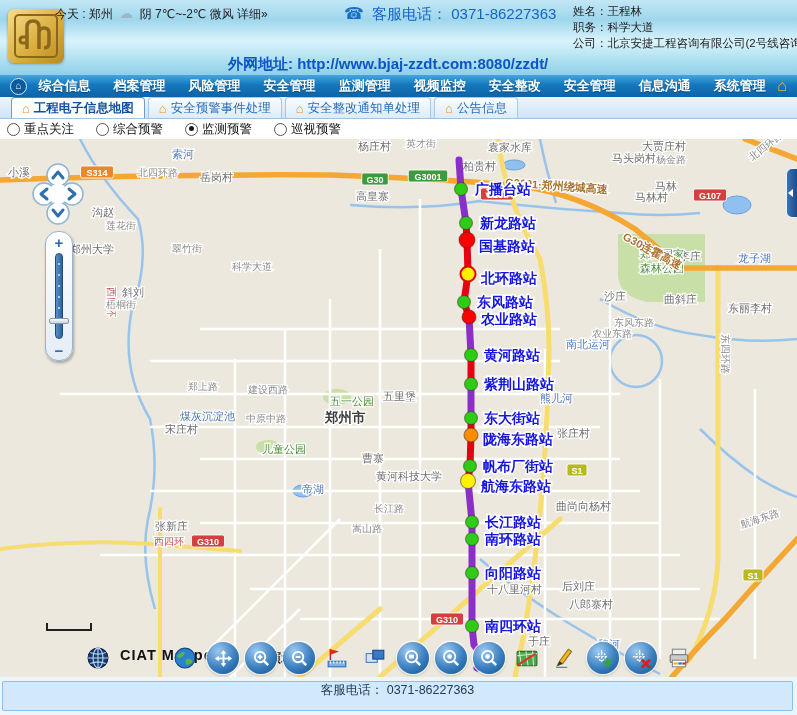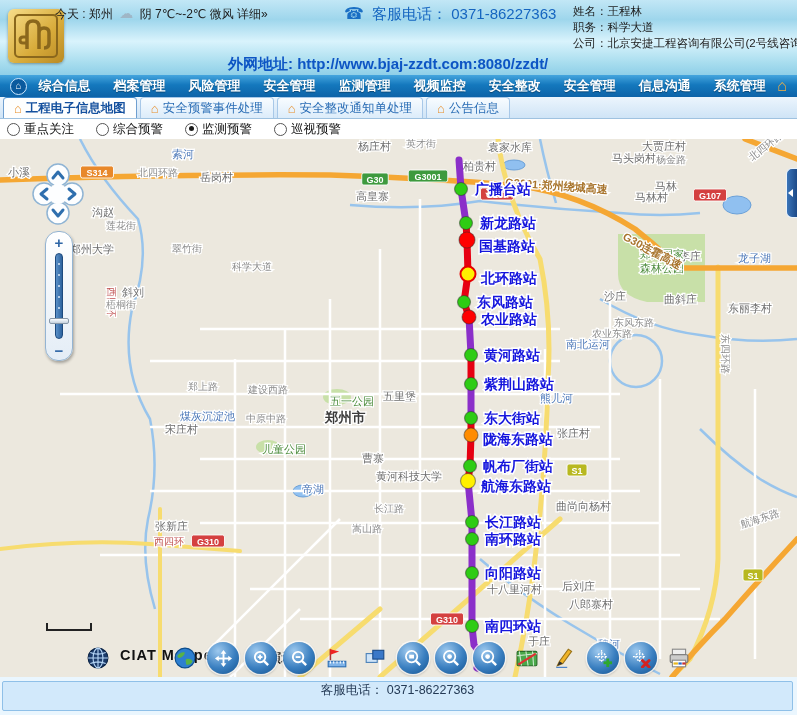--- a/index.html
+++ b/index.html
@@ -31,21 +31,21 @@
   .nav-home{width:15px;height:15px;border-radius:50%;background:#0a5a9e;border:1px solid #cfe8ff;color:#fff;
     font-size:10px;line-height:14px;text-align:center;cursor:pointer}
   .nav-home::before{content:"⌂"}
   #nav-items{flex:1;display:flex;justify-content:space-around}
   .nav-item{color:#fff;font-size:13px;font-weight:bold;cursor:pointer;text-shadow:0 1px 1px rgba(0,0,0,.35);white-space:nowrap}
   .nav-house{color:#f5b041;font-size:16px;cursor:pointer}
   .nav-house::before{content:"⌂"}
   
   .tabbar{position:absolute;left:0;top:97px;width:797px;height:22px;
     background:linear-gradient(180deg,#ecf5fd,#cfe4f6);border-bottom:1px solid #9fc2e0;
-    display:flex;align-items:flex-end;gap:3px;padding-left:3px;box-sizing:border-box}
+    display:flex;align-items:flex-end;gap:3px;padding-left:11px;box-sizing:border-box}
   .tab{display:flex;align-items:center;gap:4px;height:20px;padding:0 10px;font-size:12.5px;color:#2a6db5;
     background:linear-gradient(180deg,#f8fcff,#dcecfa);border:1px solid #a8c8e8;border-bottom:none;
     border-radius:4px 4px 0 0;cursor:pointer;white-space:nowrap}
   .tab::before{content:"⌂";color:#e8912d;font-size:13px}
   .tab.active{background:#fdfefe;color:#14509e;font-weight:bold;border-color:#6f9fd0;box-shadow:0 -2px 0 #3a85c8 inset 0 0;border-top:1px solid #3a85c8}
   
   .filterbar{position:absolute;left:0;top:119px;width:797px;height:20px;background:#ffffff;
     display:flex;align-items:center;gap:22px;padding-left:7px;box-sizing:border-box}
   .rd{display:flex;align-items:center;gap:4px;font-size:12.5px;color:#111;cursor:pointer}
   .rdo{width:11px;height:11px;border:1px solid #555;border-radius:50%;background:#fff;position:relative}

